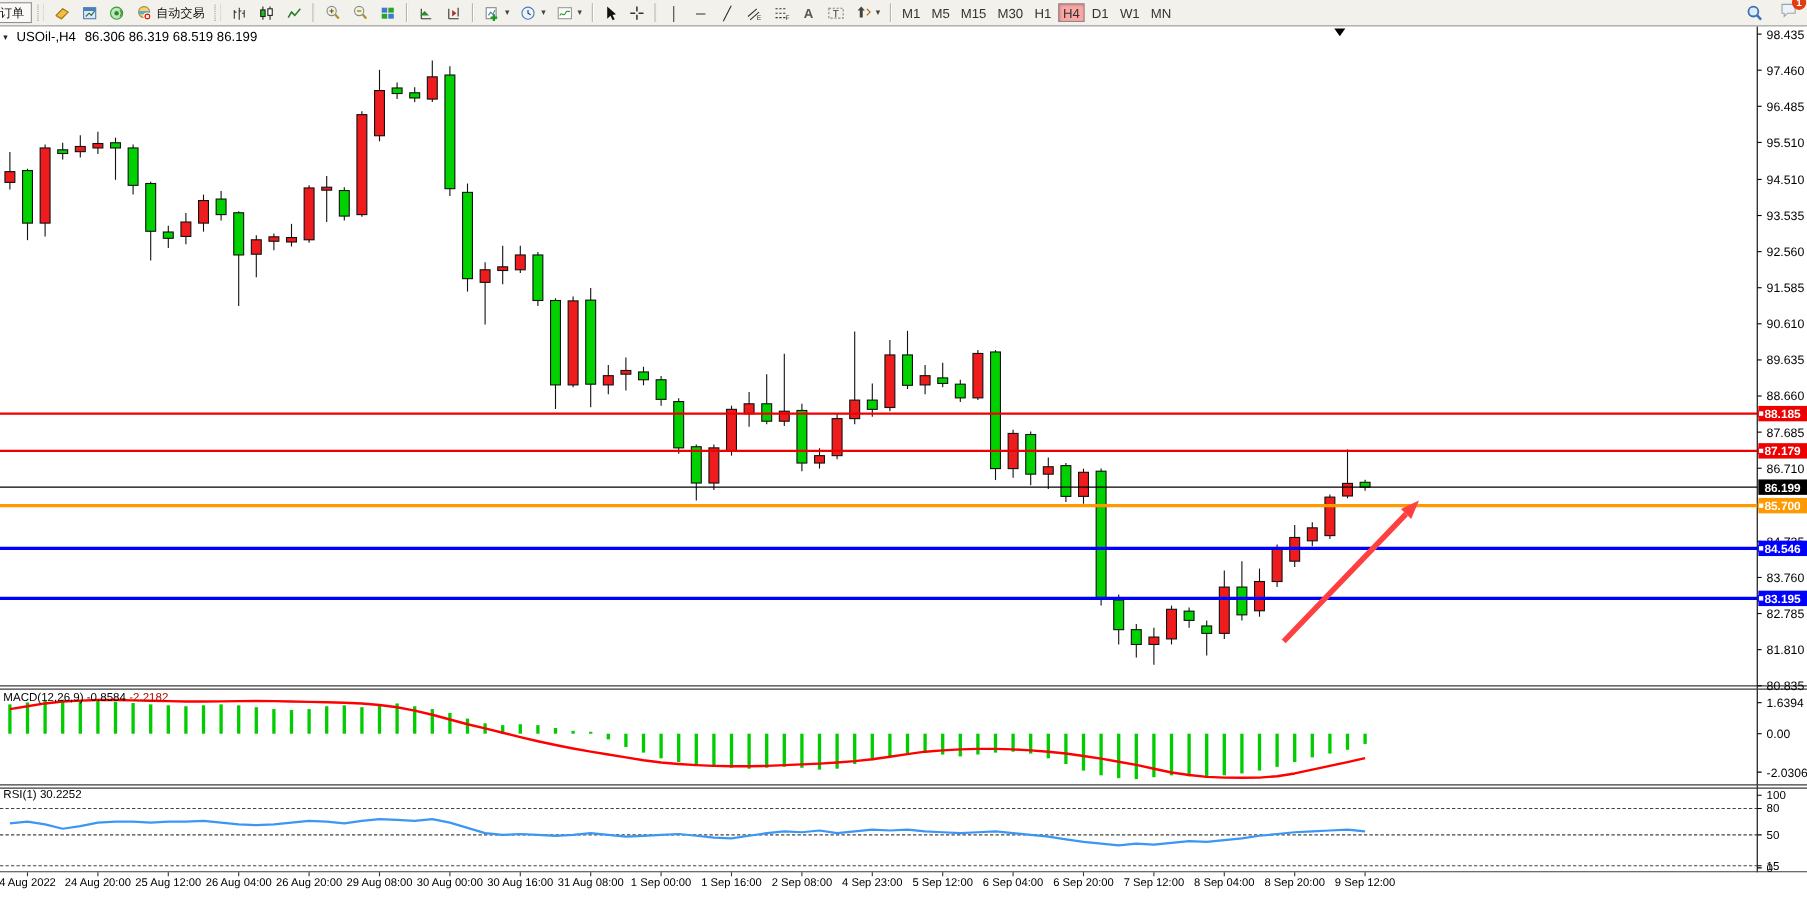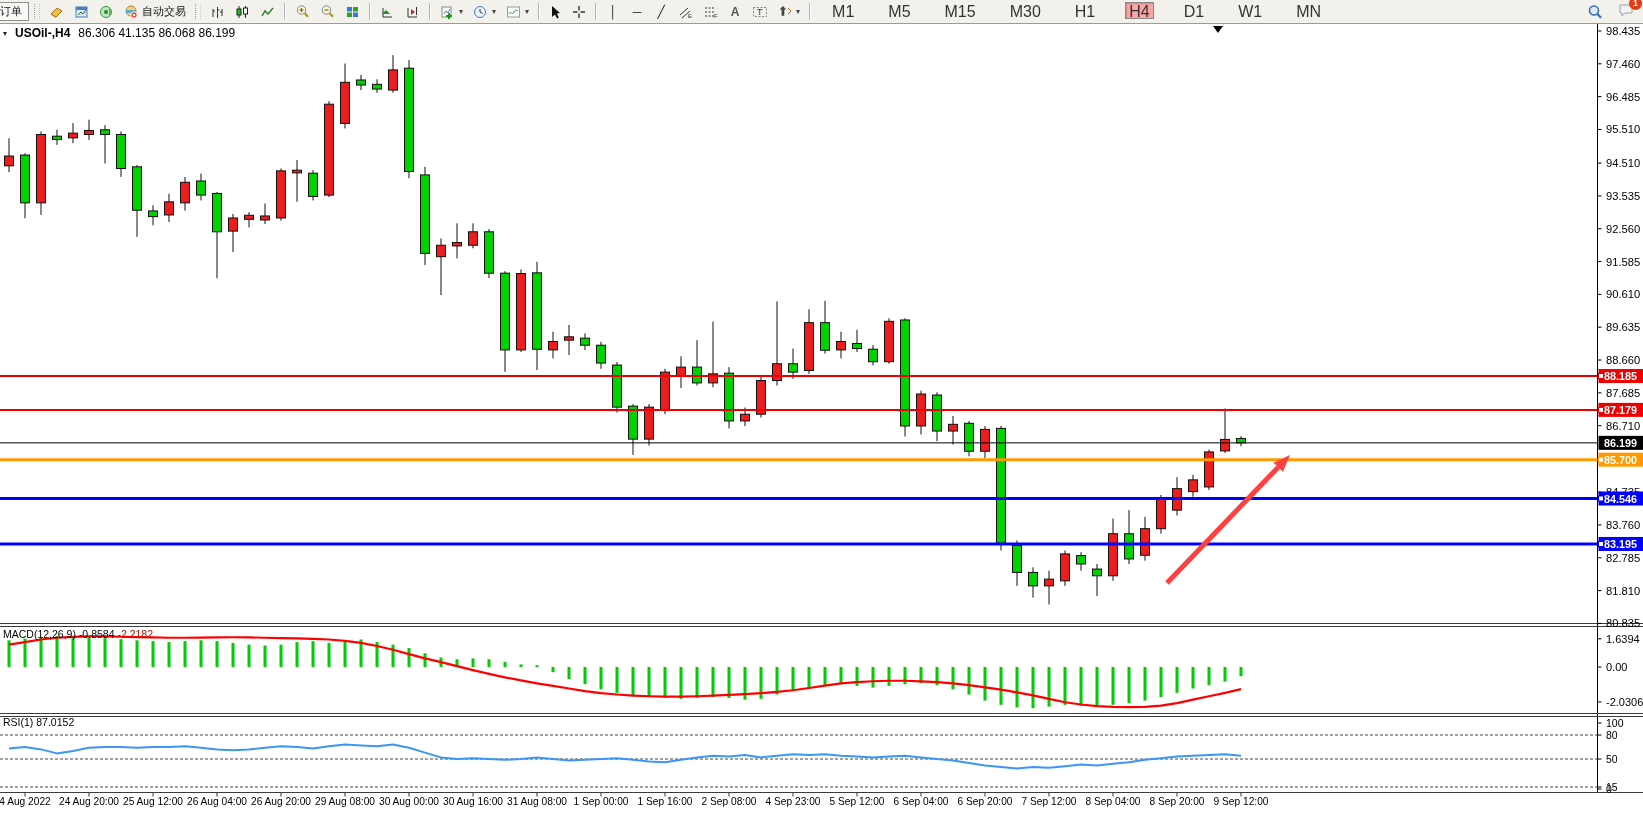--- a/index.html
+++ b/index.html
@@ -8,21 +8,21 @@
   
   .toolbar{position:absolute;top:0;left:0;right:0;height:23px;display:flex;align-items:center;
     background:#f3f1ec;border-bottom:1px solid #9b9b9b;padding:0 2px;z-index:5;white-space:nowrap;}
   .tb-btn{display:inline-flex;align-items:center;gap:3px;height:19px;padding:0 3px;margin:0 1px;
     background:transparent;border:1px solid transparent;font-size:11px;color:#111;cursor:default;}
   .order-btn{border:1px solid #8f8f8f;background:#faf9f7;margin-left:-9px;padding:0 6px;}
   .handle{width:4px;height:15px;border-left:1px dotted #9a9a9a;border-right:1px dotted #c8c8c8;margin:0 4px;}
   .sep{width:1px;height:17px;background:#b5b5b5;border-right:1px solid #fff;margin:0 4px;}
   .caret{font-size:8px;color:#444;margin-left:1px;}
   .glyph-ic{display:inline-block;width:14px;text-align:center;font-size:12px;color:#222;line-height:14px;}
-  .tf-btn{height:17px;min-width:24px;padding:0 3px;margin:0 13px;font-size:16px;color:#333;
+  .tf-btn{height:17px;min-width:24px;padding:0 3px;margin:0 1px;font-size:12px;color:#333;
     background:transparent;border:1px solid transparent;}
   .tf-btn.active{border:1px solid #8a8a8a;background:#fca5a5;box-shadow:inset 1px 1px 2px rgba(0,0,0,.18);}
   .tb-right{margin-left:auto;display:flex;align-items:center;margin-right:6px;}
   .chat-wrap{position:relative;margin-left:10px;}
   .badge{position:absolute;top:-5px;right:-7px;min-width:13px;height:13px;border-radius:50%;
     background:#e23c10;color:#fff;font-size:9px;line-height:13px;text-align:center;font-weight:bold;}
   
   .overlay{position:absolute;z-index:2;color:#000;}
   #title-row{left:3px;top:26px;display:flex;gap:8px;font-size:12px;align-items:center;}
   #macd-label{left:3px;top:628px;font-size:10.5px;}
@@ -583,25 +583,25 @@
     <rect x="1598.5" y="536.9784000000003" width="44.5" height="14" fill="#0000ff"></rect>
     <text x="1620.5" y="547.9784000000003" font-size="10.8" fill="#fff" text-anchor="middle" font-weight="bold">83.195</text>
     <rect x="1598.5" y="541.4784000000003" width="5" height="5" fill="#fff" stroke="#0000ff"></rect>
     <line x1="1167" y1="583" x2="1278.2209800297833" y2="467.2578419202255" stroke="#ff4040" stroke-width="5"></line>
     <polygon points="1290,455 1282.9078019404578,471.7615848500142 1273.5341581191087,462.7540989904368" fill="#ff4040"></polygon>
     <polygon points="1213,26 1223,26 1218,33" fill="#000"></polygon>
   </svg>
 
 <div class="overlay" id="title-row">
   <span style="font-size:8px;color:#222;">▾</span>
-  <span style="font-weight:700;text-align:center;">USOil-,H4</span>
-  <span>86.306 41.135 86.068 86.199</span>
+  <span style="font-weight:400;text-align:center;">USOil-,H4</span>
+  <span>86.306 86.319 68.519 86.199</span>
 </div>
 
 <div class="overlay" id="macd-label">
   <span>MACD(12,26,9)</span>
   <span>-0.8584</span>
   <span class="val-red">-2.2182</span>
 </div>
 <div class="overlay" id="rsi-label">
   <span>RSI(1)</span>
-  <span>87.0152</span>
+  <span>30.2252</span>
 </div>
 
 </body></html>

